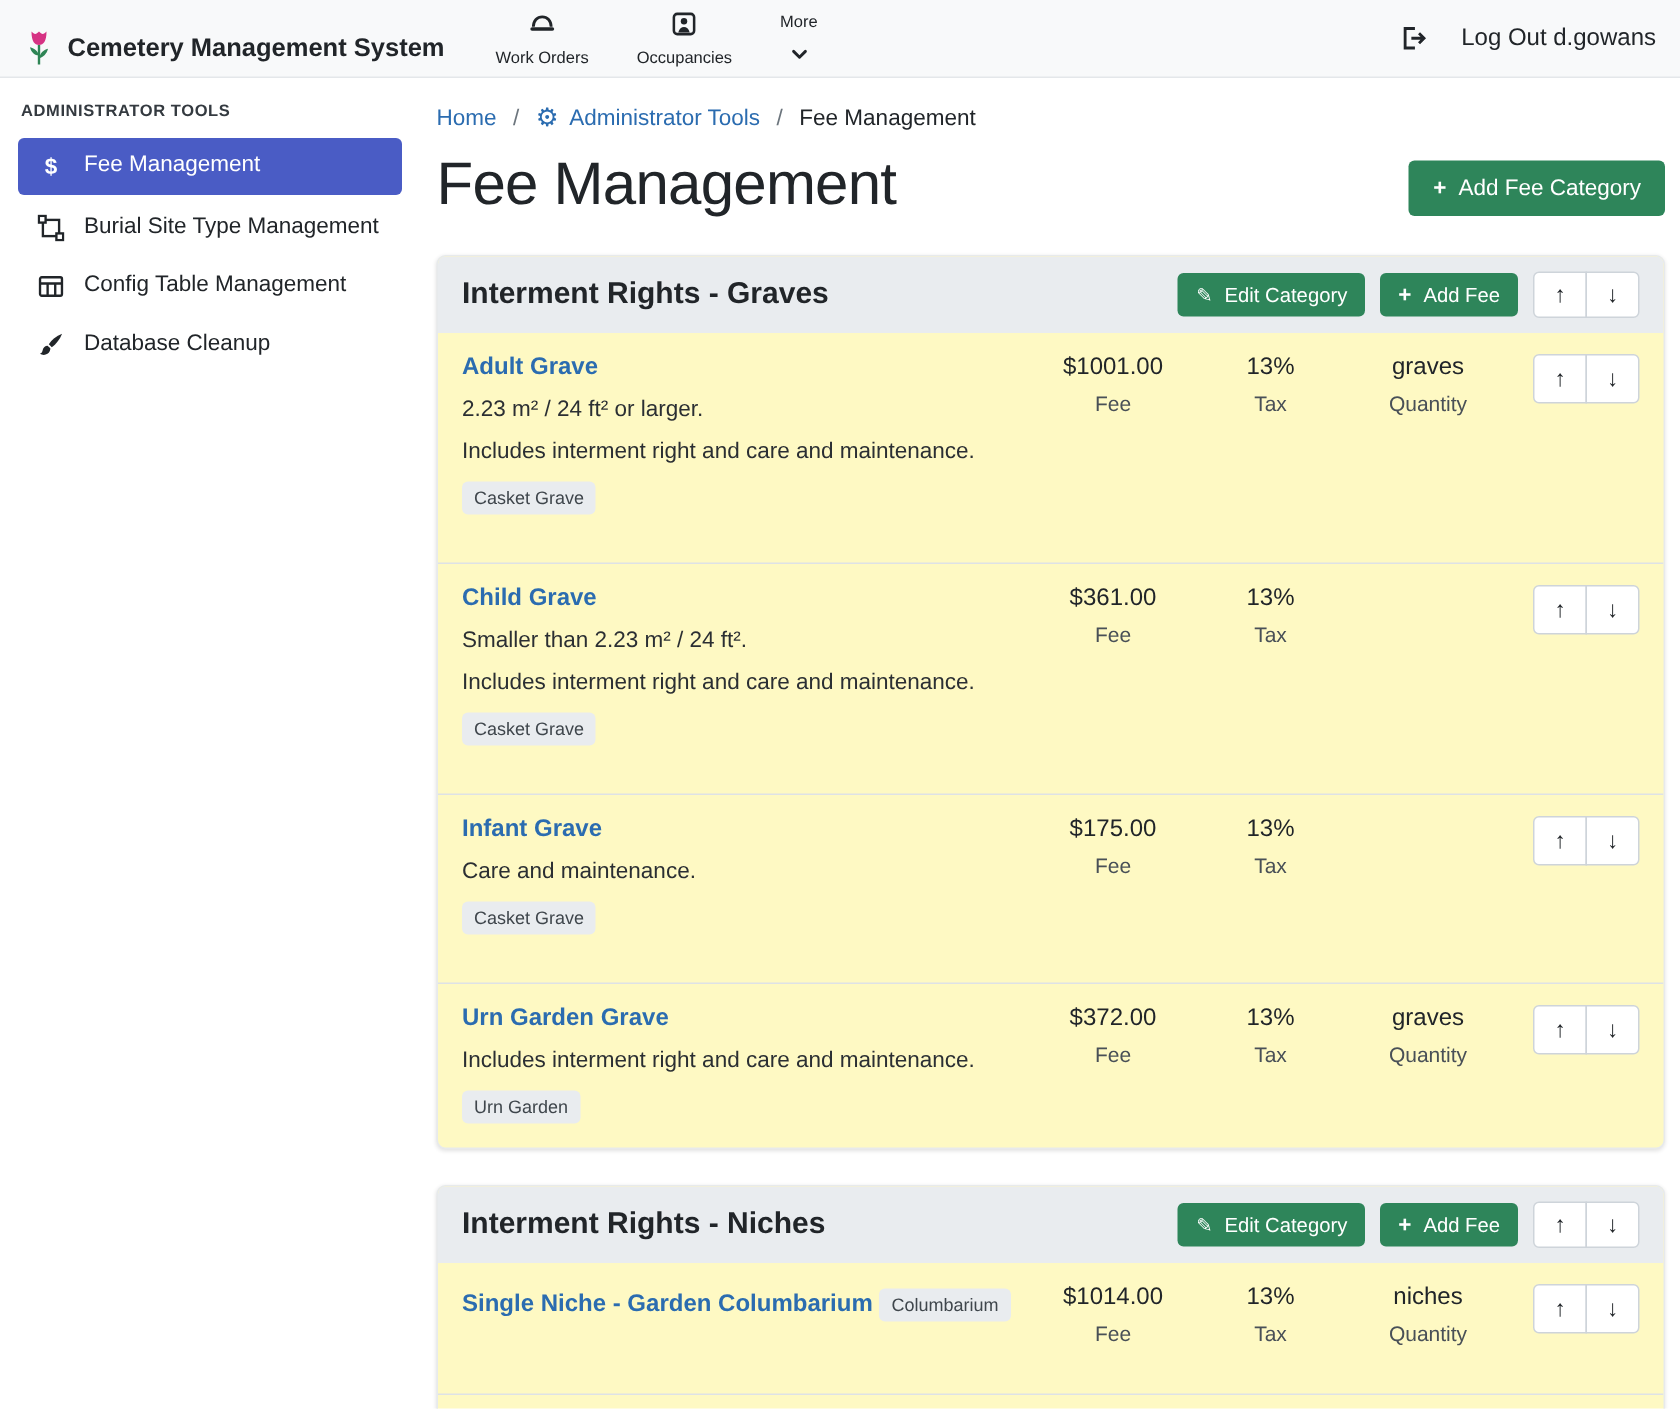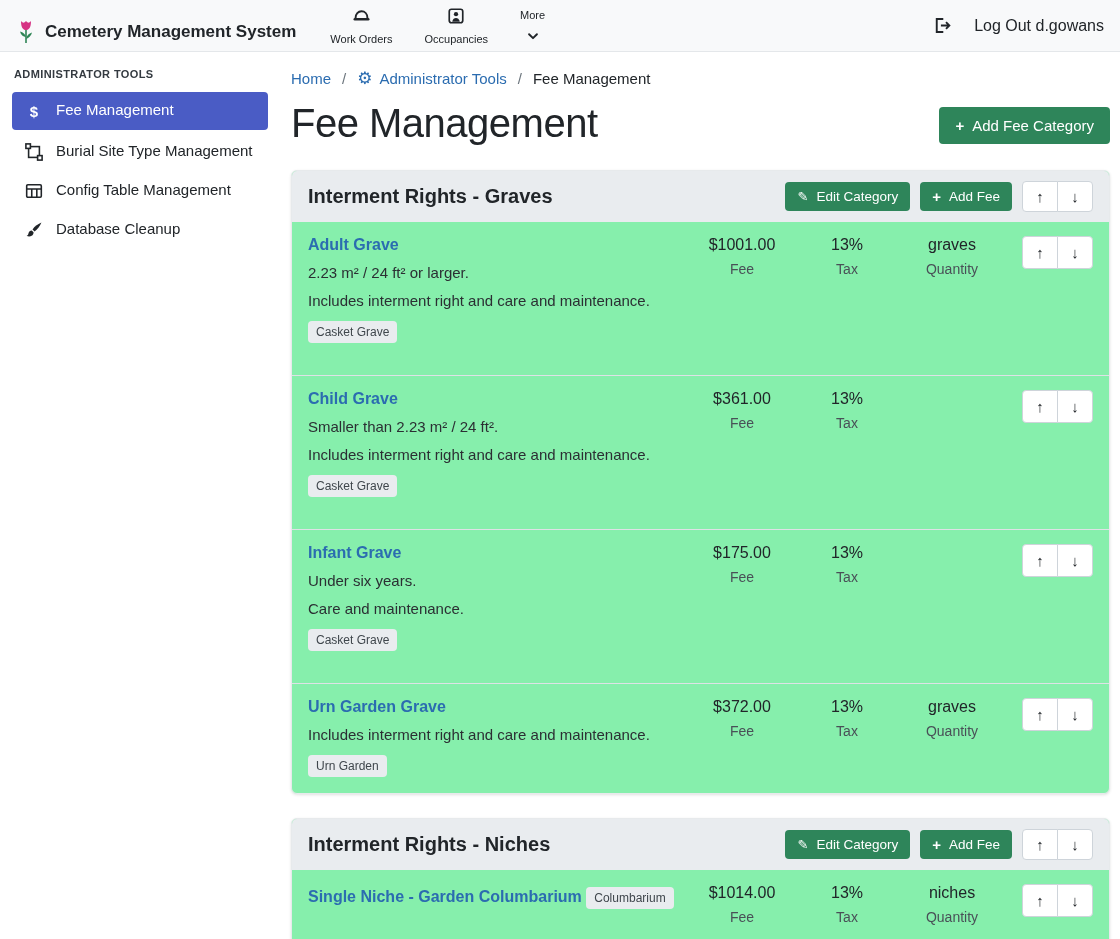--- a/index.html
+++ b/index.html
@@ -36,21 +36,21 @@
   
   .page-header{display:flex;align-items:flex-start;justify-content:space-between;margin:10px 0 24px;}
   h1{font-size:40px;font-weight:500;letter-spacing:-.5px;}
   .btn{border:none;border-radius:4px;cursor:pointer;display:inline-flex;align-items:center;gap:8px;}
   .btn-green{background:var(--green);color:#fff;}
   .btn-lg{font-size:15px;padding:10px 16px;margin-top:6px;}
   .btn-sm{font-size:13.5px;padding:7px 12px;}
   .plus-glyph{font-weight:700;font-size:15px;line-height:1;}
   .pencil-glyph{font-size:13px;line-height:1;}
   
-  .card{border:1px solid #e7eaec;border-radius:6px;box-shadow:0 1px 3px rgba(0,0,0,.12);margin-bottom:24px;overflow:hidden;background:#86efac;}
+  .card{border:1px solid #e7eaec;border-radius:6px;box-shadow:0 1px 3px rgba(0,0,0,.12);margin-bottom:24px;overflow:hidden;background:#fef9c3;}
   .card-header{background:var(--hdr);display:flex;align-items:center;gap:10px;padding:10px 16px;min-height:50px;}
   .card-title{flex:1;font-size:20px;font-weight:700;}
   .btn-group{display:inline-flex;}
   .icon-btn{width:36px;height:31px;background:#fff;border:1px solid #ced4da;color:var(--text);font-size:15px;
             display:flex;align-items:center;justify-content:center;cursor:pointer;}
   .btn-group .icon-btn + .icon-btn{margin-left:-1px;}
   .btn-group .icon-btn:first-child{border-radius:4px 0 0 4px;}
   .btn-group .icon-btn:last-child{border-radius:0 4px 4px 0;}
   
   .fee-row{display:grid;grid-template-columns:1fr 110px 100px 110px 86px;align-items:start;padding:14px 16px 16px;}
@@ -249,21 +249,20 @@
             </button>
           <button class="icon-btn">
               <span class="arrow-glyph">↓</span>
             </button>
         </div>
       </div>
 
       <div class="fee-row">
         <div>
           <a class="fee-name">Infant Grave</a>
-          <div class="fee-desc">Under six years.</div>
           <div class="fee-desc">Care and maintenance.</div>
           <span class="tag">Casket Grave</span>
         </div>
         <div class="stat">
           <div class="value">$175.00</div>
           <div class="label">Fee</div>
         </div>
         <div class="stat">
           <div class="value">13%</div>
           <div class="label">Tax</div>

